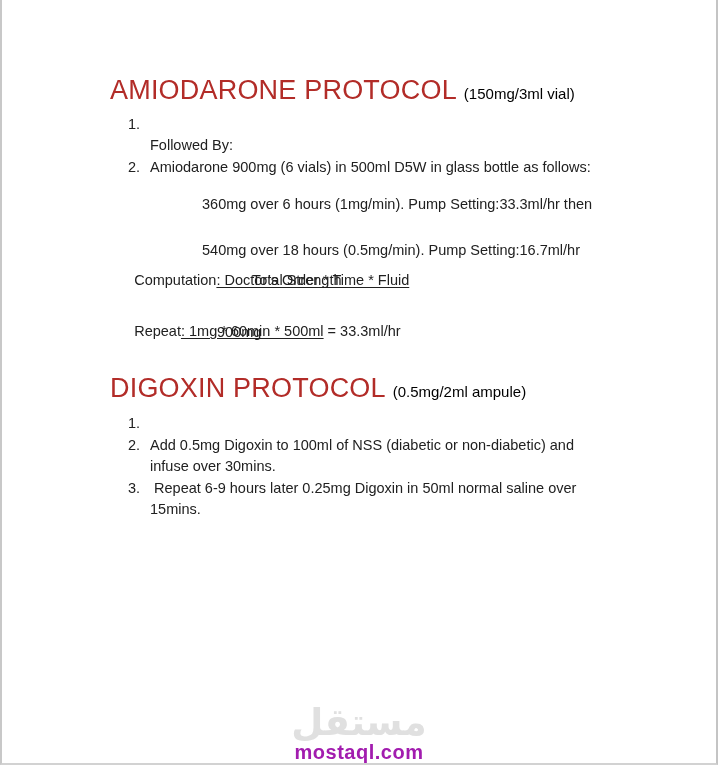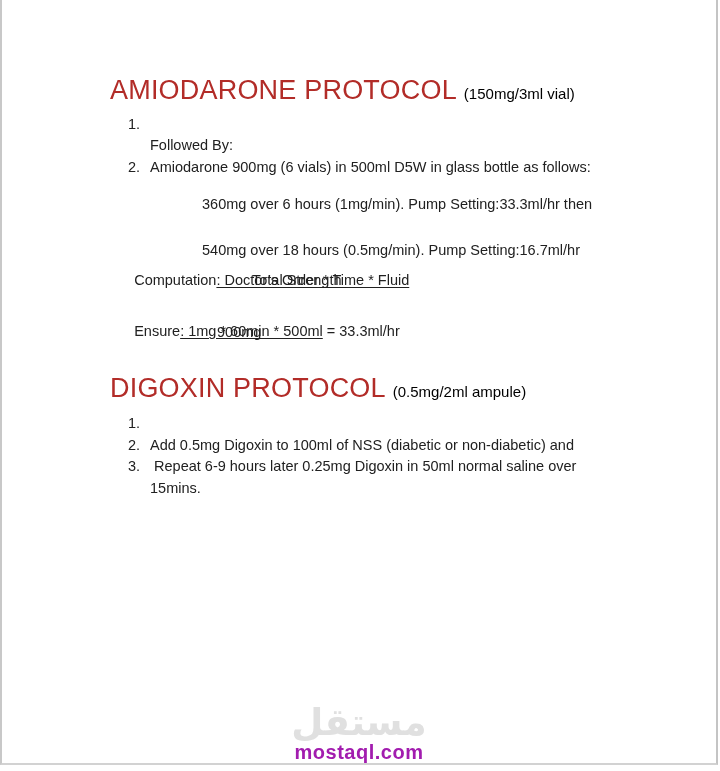--- a/index.html
+++ b/index.html
@@ -106,40 +106,41 @@
 
     <div class="abs bodyline" style="left:200px; top:193.5px;">360mg over 6 hours (1mg/min). Pump Setting:33.3ml/hr then</div>
     <div class="abs bodyline" style="left:200px; top:240px;">540mg over 18 hours (0.5mg/min). Pump Setting:16.7ml/hr</div>
 
     <div class="abs bodyline fline" style="left:108px; top:248.5px;">
       <span>Computation</span><span class="u">: Doctor’s Order * Time * Fluid</span>
     </div>
     <div class="abs bodyline" style="left:250px; top:270px;">Total Strength</div>
 
     <div class="abs bodyline fline" style="left:108px; top:299.5px;">
-      <span>Ensure</span><span class="u">: 1mg * 60min * 500ml</span><span> = 33.3ml/hr</span>
+      <span>Repeat</span><span class="u">: 1mg * 60min * 500ml</span><span> = 33.3ml/hr</span>
     </div>
     <div class="abs bodyline" style="left:215px; top:321.5px;">900mg</div>
   </section>
 
   <section>
     <div class="abs heading" style="left:108px; top:373px;">
       <span class="h-title">DIGOXIN PROTOCOL</span><span class="h-sub">(0.5mg/2ml ampule)</span>
     </div>
 
     <div class="abs olist" style="left:126px; top:413px;">
       <div class="li-row">
         <span class="li-num">1.</span>
       </div>
       <div class="li-row">
         <span class="li-num">2.</span>
         <span class="li-text">Add 0.5mg Digoxin to 100ml of NSS (diabetic or non-diabetic) and</span>
       </div>
       <div class="li-row">
         <span class="li-num"></span>
+        <span class="li-text">infuse over 30mins.</span>
       </div>
       <div class="li-row">
         <span class="li-num">3.</span>
         <span class="li-text"> Repeat 6-9 hours later 0.25mg Digoxin in 50ml normal saline over</span>
       </div>
       <div class="li-row">
         <span class="li-num"></span>
         <span class="li-text">15mins.</span>
       </div>
     </div>

